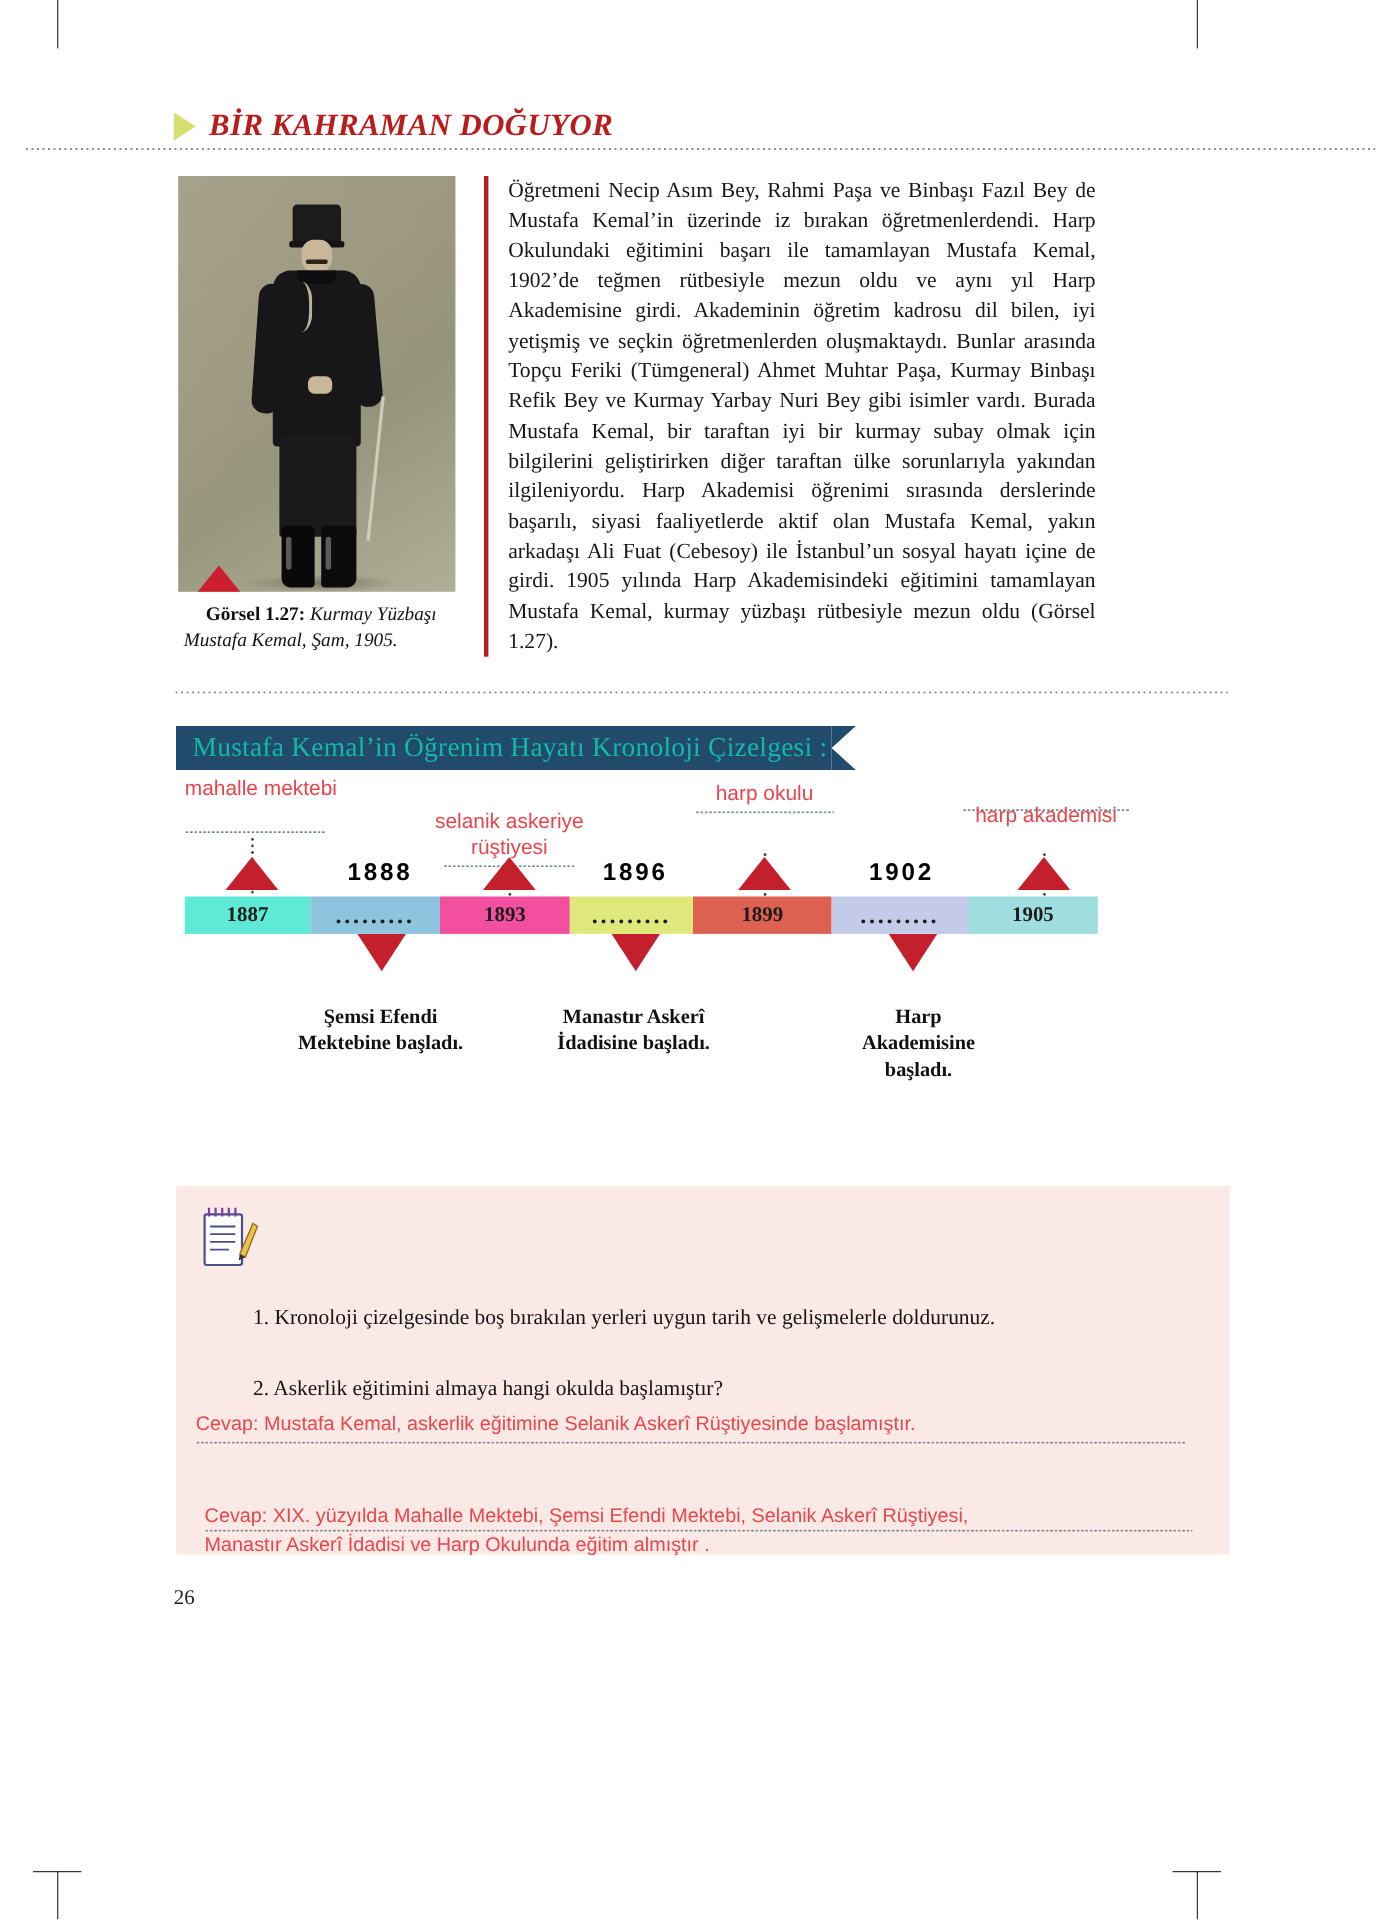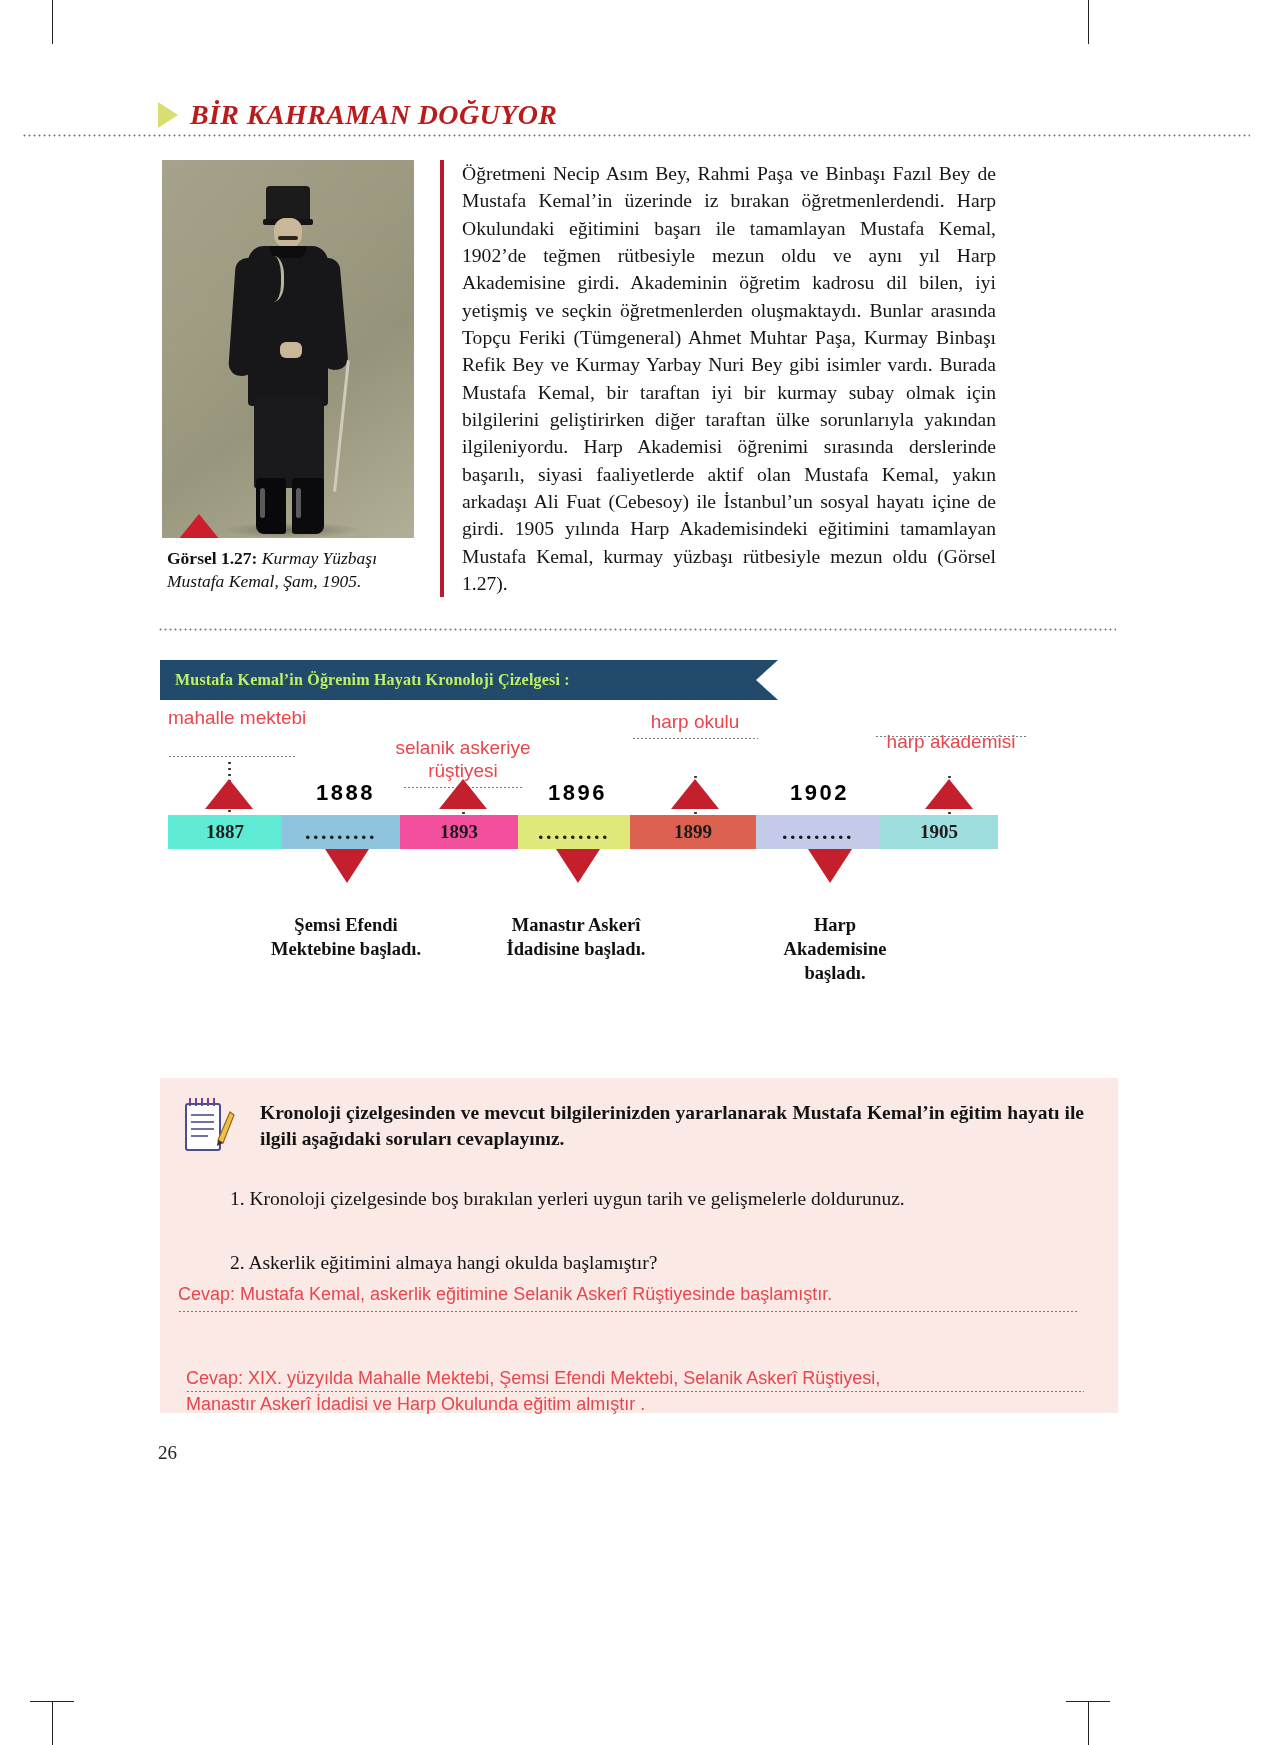--- a/index.html
+++ b/index.html
@@ -68,21 +68,21 @@
 
   .fig-marker {
     position:absolute; left:16px; bottom:-2px; width:0; height:0;
     border-left:21px solid transparent; border-right:21px solid transparent;
     border-bottom:26px solid #cc1f2e;
   }
   .fig-caption {
     margin-top:9px; font-size:17.5px; line-height:1.34; color:#111;
     font-family:"Liberation Serif", serif; padding-left:5px;
   }
-  .fig-caption .lbl { font-weight:bold; font-style:normal; }
+  .fig-caption .lbl { font-weight:bold; font-style:normal;margin-left:20px; }
   .fig-caption .txt { font-style:italic; }
 
   
   .body-block {
     position:absolute; left:440px; top:160px; width:556px;
     padding-left:18px; border-left:4px solid #b51b2b;
   }
   .body-text {
     font-family:"Liberation Serif", serif;
     font-size:19.6px; line-height:1.395; color:#161616;
@@ -96,21 +96,21 @@
     position:absolute; left:0; top:0; height:40px; width:596px;
     background:#214a6b; display:flex; align-items:center;
     padding-left:15px;
   }
   .chrono-banner-tail {
     position:absolute; left:596px; top:0; width:0; height:0;
     border-top:20px solid #214a6b; border-bottom:20px solid #214a6b;
     border-right:22px solid transparent;
   }
   .chrono-banner-title {
-    color:#bef264; font-size:16px; font-weight:bold;
+    color:#14b8a6; font-size:25px; font-weight:normal;
     font-family:"Liberation Serif", serif; letter-spacing:0.2px;
   }
 
   
   .labels-layer { position:relative; height:115px; }
   .lbl-item { position:absolute; }
   .lbl-text {
     color:#e8464c; font-family:"Liberation Sans", sans-serif;
     font-size:19px; line-height:1.22; white-space:nowrap;
   }
@@ -342,21 +342,20 @@
           <line x1="18" y1="4" x2="18" y2="12"></line>
           <line x1="24" y1="4" x2="24" y2="12"></line>
           <line x1="30" y1="4" x2="30" y2="12"></line>
           <line x1="36" y1="4" x2="36" y2="12"></line>
         </g>
         <polygon points="40,46 52,18 56,21 45,49" fill="#f0c04a" stroke="#8a6a1e" stroke-width="1.2"></polygon>
         <polygon points="40,46 45,49 39,52" fill="#333"></polygon>
       </svg>
     </div>
 
-    <div class="prompt">Kronoloji çizelgesinden ve mevcut bilgilerinizden yararlanarak Mustafa Kemal’in eğitim hayatı ile ilgili aşağıdaki soruları cevaplayınız.</div>
 
     <div class="q" style="left:40px; top:108px; width:880px; text-indent:30px;">1. Kronoloji çizelgesinde boş bırakılan yerleri uygun tarih ve gelişmelerle doldurunuz.</div>
 
     <div class="q" style="left:40px; top:172px; width:880px; text-indent:30px;">2. Askerlik eğitimini almaya hangi okulda başlamıştır?</div>
 
     <div class="ans" style="left:18px; top:204px; width:900px;">Cevap: Mustafa Kemal, askerlik eğitimine Selanik Askerî Rüştiyesinde başlamıştır.</div>
     <div class="ans-underline" style="left:18px; top:232px; width:900px;"></div>
 
 
     <div class="ans" style="left:26px; top:288px; width:900px;">Cevap: XIX. yüzyılda Mahalle Mektebi, Şemsi Efendi Mektebi, Selanik Askerî Rüştiyesi,</div>

